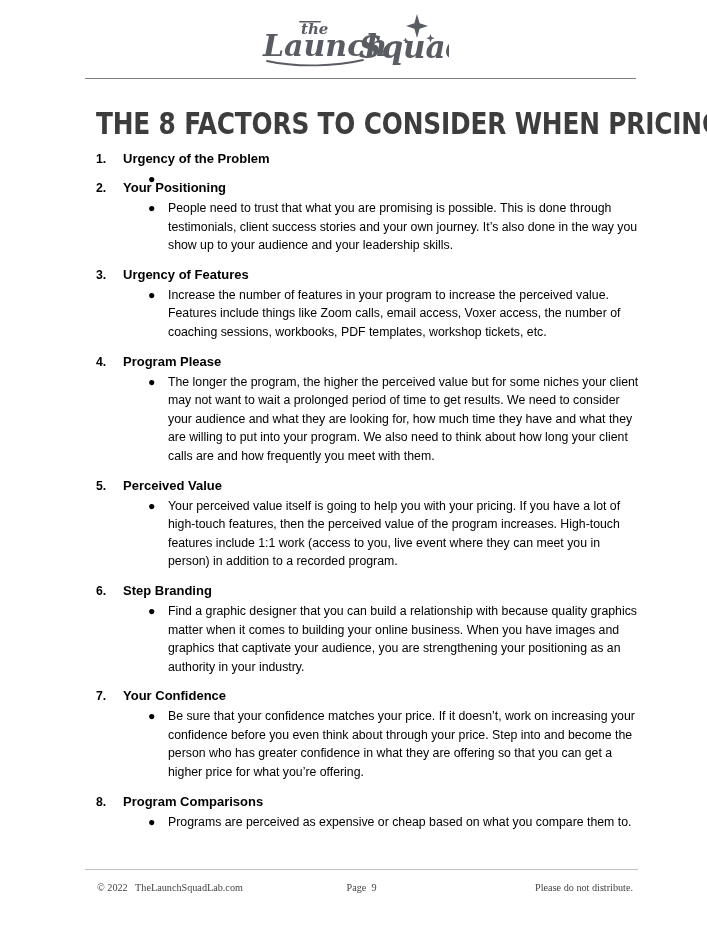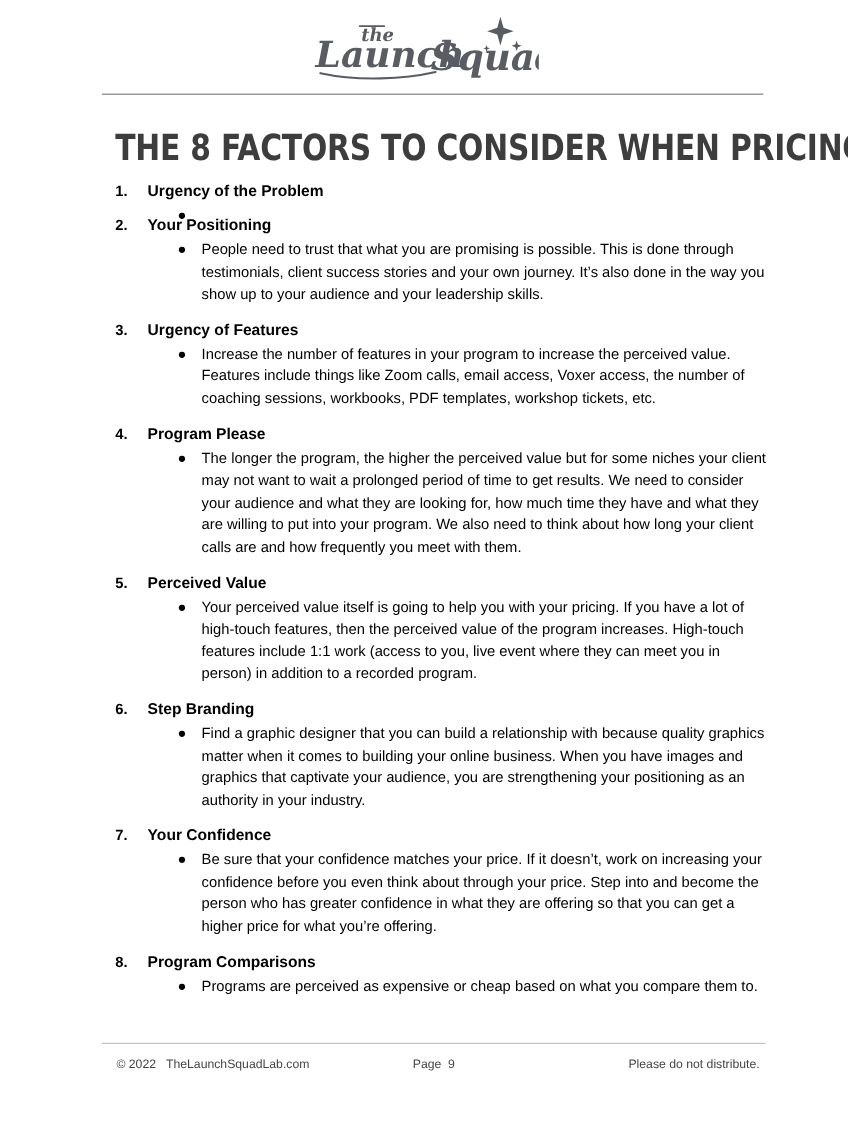--- a/index.html
+++ b/index.html
@@ -128,20 +128,21 @@
   }
   .footer {
     position: absolute;
     left: 85px;
     top: 878px;
     width: 553px;
     height: 20px;
     font-size: 10.2px;
     line-height: 20px;
     color: #444444;
+    font-family: Liberation Serif, serif;
   }
   .footer-left {
     position: absolute;
     left: 12px;
     top: 0;
     white-space: pre;
   }
   .footer-center {
     position: absolute;
     left: 0;

